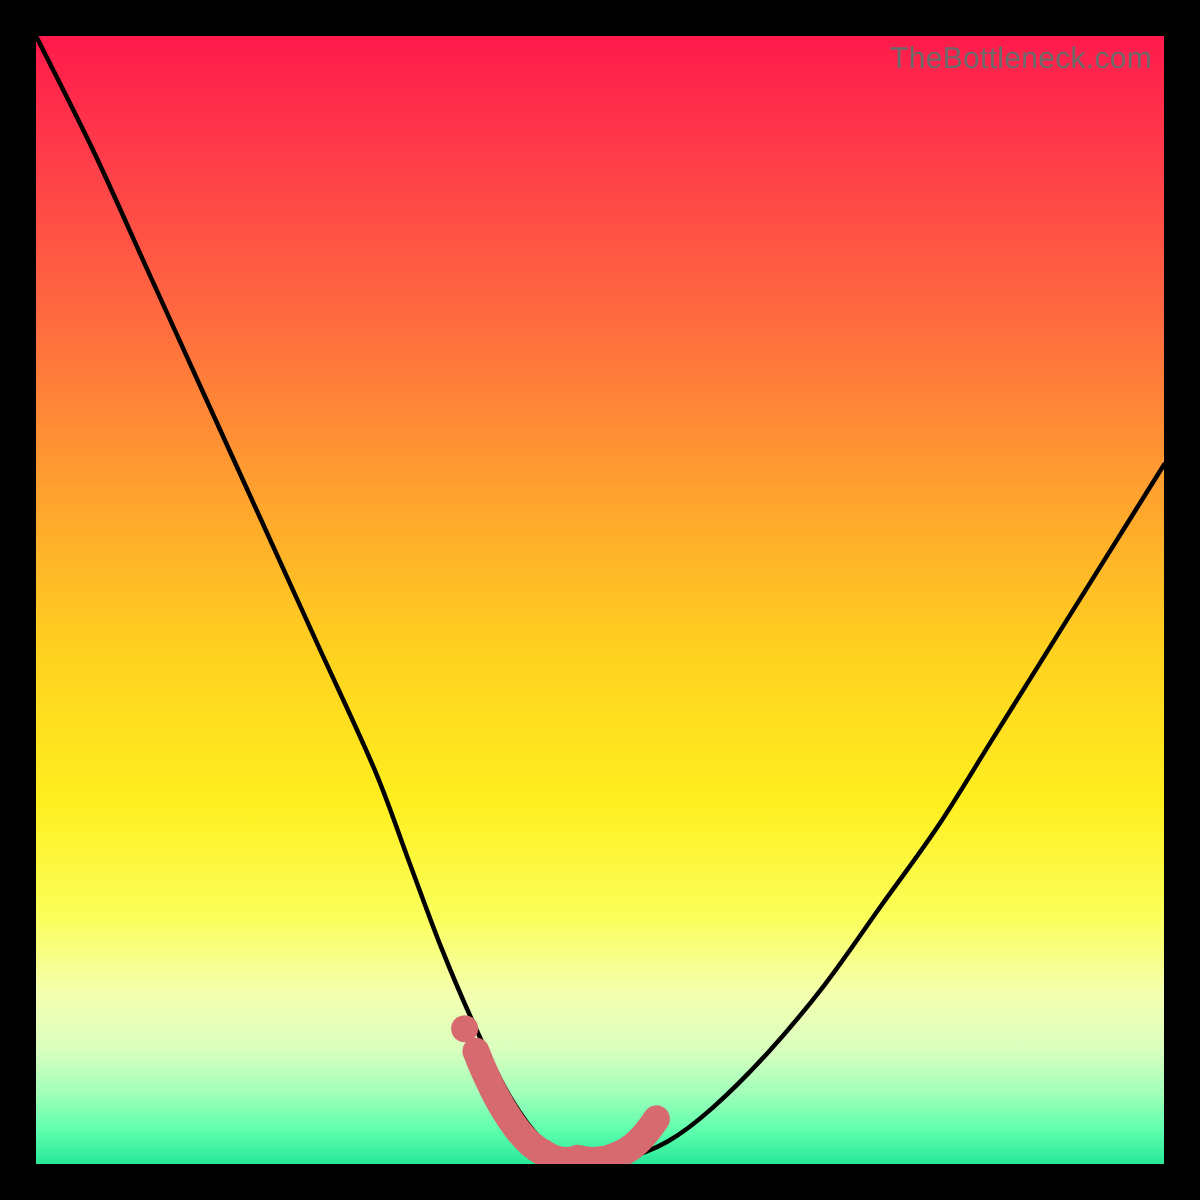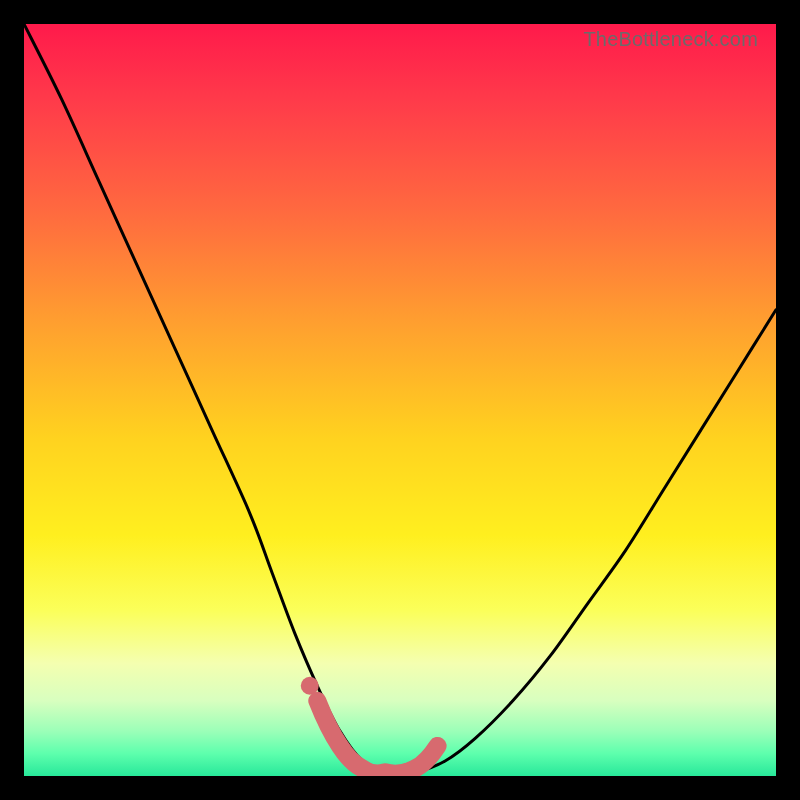--- a/index.html
+++ b/index.html
@@ -28,21 +28,21 @@
       #f4ffb0 85%,
       #d8ffbf 90%,
       #9cffb8 94%,
       #5effad 97%,
       #28e89a 100%
     );
   }
   .watermark {
     position: absolute;
     top: 4px;
-    right: 18px;
+    right: 8px;
     color: #6b6b6b;
     font-size: 20px;
     font-weight: 500;
     letter-spacing: 0.2px;
     z-index: 5;
     user-select: none;
   }
   svg.plot {
     position: absolute;
     left: 0;

